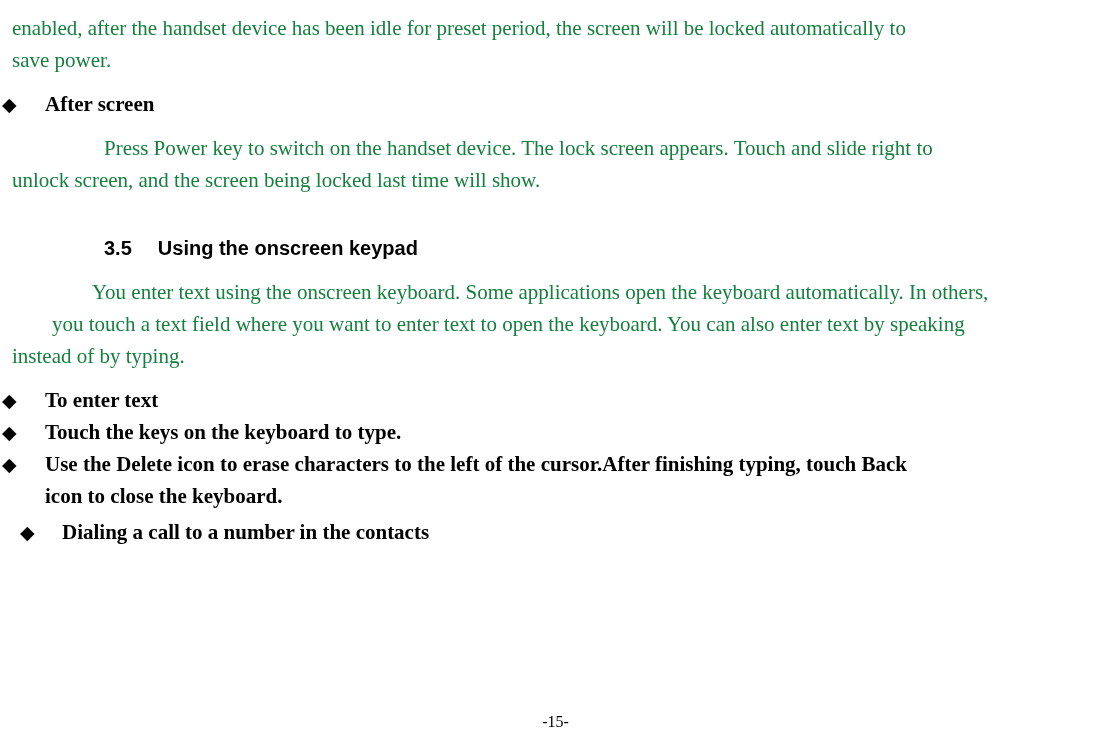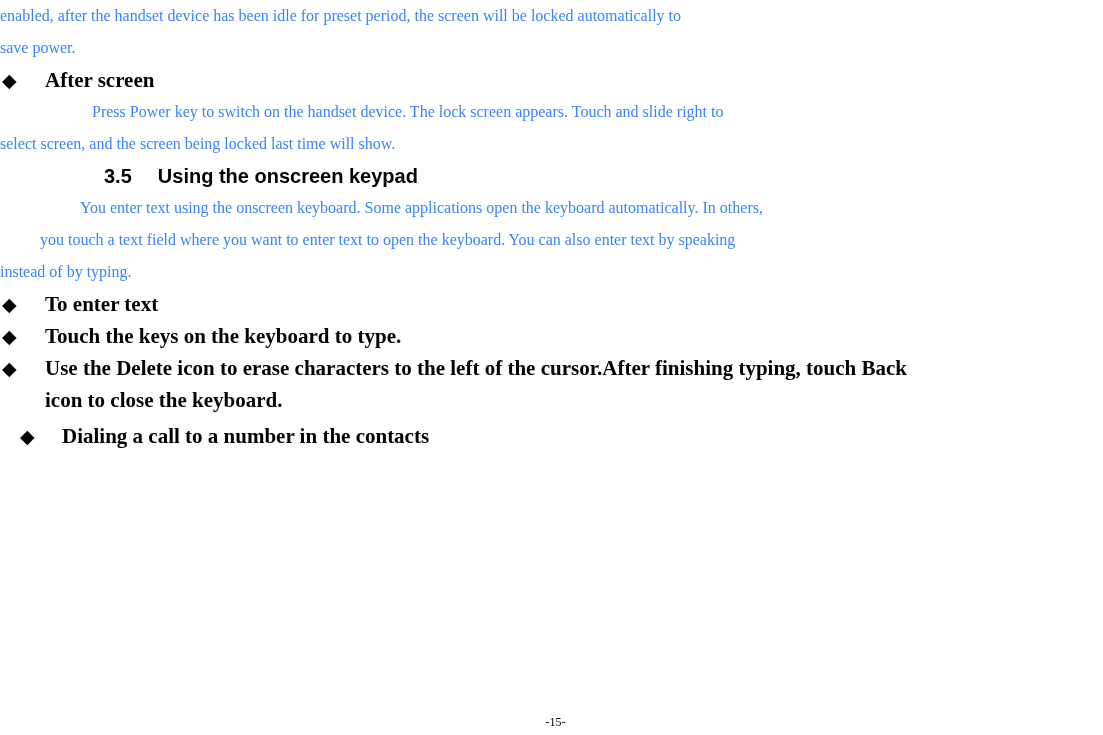--- a/index.html
+++ b/index.html
@@ -19,27 +19,27 @@
   .content {
     position: absolute;
     left: 0px;
     top: 0px;
     width: 1100px;
   }
 
   
   .para {
     font-family: "Liberation Serif", "DejaVu Serif", serif;
-    font-size: 16px;
+    font-size: 21px;
     line-height: 32px;
     text-align: justify;
     text-justify: inter-word;
     margin: 0;
-    padding: 0;
-    color: #3b82f6;
+    padding: 12px;
+    color: #15803d;
     -webkit-hyphens: none;
     hyphens: none;
   }
   .para.cont {            
     text-indent: 0;
   }
   .para.indent1 {         
     text-indent: 46px;
   }
   .para.indent2 {
@@ -95,54 +95,55 @@
     font-weight: bold;
     font-size: 20px;
     line-height: 32px;
     padding-left: 104px;
     margin: 0;
     white-space: pre;
     color: #000;
   }
   .section-heading .num {
     display: inline-block;
+    margin-top: 24px;
   }
   .section-heading .sep {
     display: inline-block;
     width: 26px;
   }
 
   
   .page-number {
     position: absolute;
     left: 8px;
     right: 0;
     bottom: 2px;
     text-align: center;
     font-family: "Liberation Serif", "DejaVu Serif", serif;
-    font-size: 12px;
+    font-size: 16px;
     line-height: 22px;
     color: #000;
   }
   .spacer-sm { height: 4px; }
 </style>
 </head>
 <body>
 
 <div class="page">
   <div class="content">
 
     <p class="para cont"><span class="fill">enabled, after the handset device has been idle for preset period, the screen will be locked automatically to</span><span>save power.</span></p>
 
     <div class="bullet-row">
       <span class="bullet-mark">◆</span>
       <span class="bullet-text">After screen</span>
     </div>
 
-    <p class="para indent1"><span class="fill">Press Power key to switch on the handset device. The lock screen appears. Touch and slide right to</span><span>select screen, and the screen being locked last time will show.</span></p>
+    <p class="para indent1"><span class="fill">Press Power key to switch on the handset device. The lock screen appears. Touch and slide right to</span><span>unlock screen, and the screen being locked last time will show.</span></p>
 
     <div class="section-heading"><span class="num">3.5</span><span class="sep"></span><span>Using the onscreen keypad</span></div>
 
     <p class="para indent2"><span class="fill">You enter text using the onscreen keyboard. Some applications open the keyboard automatically. In others,</span><span class="fill">you touch a text field where you want to enter text to open the keyboard. You can also enter text by speaking</span><span>instead of by typing.</span></p>
 
     <div class="bullet-row">
       <span class="bullet-mark">◆</span>
       <span class="bullet-text">To enter text</span>
     </div>
 

